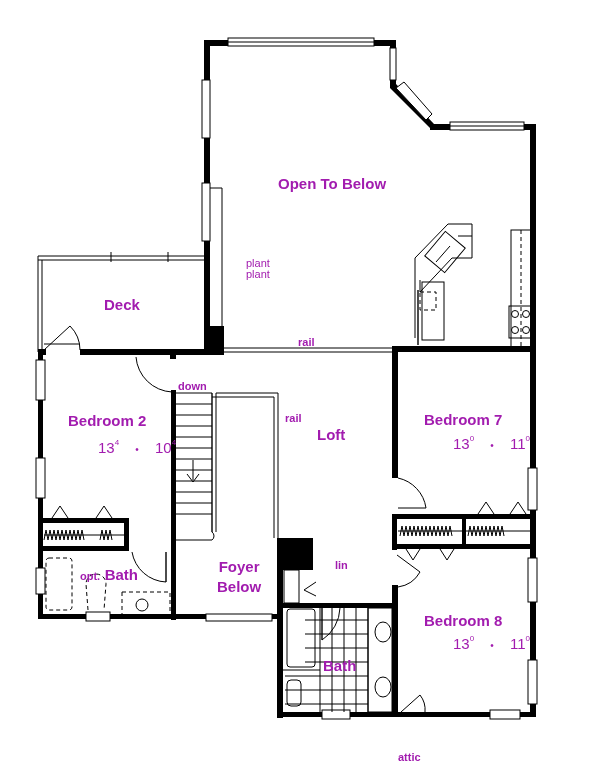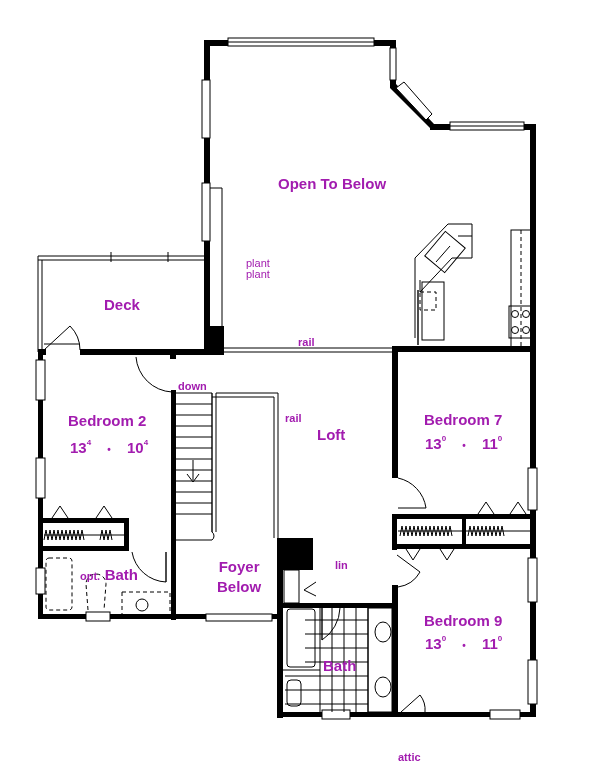--- a/index.html
+++ b/index.html
@@ -5,21 +5,21 @@
   html, body { margin: 0; padding: 0; background: #ffffff; }
   body { width: 600px; height: 761px; overflow: hidden; position: relative; font-family: "Liberation Sans", sans-serif; }
   #plan { position: absolute; left: 0; top: 0; width: 600px; height: 761px; }
   .wall { fill: #000; }
   .thin { stroke: #000; stroke-width: 1; fill: none; }
   .thin2 { stroke: #000; stroke-width: 1.4; fill: none; }
   .dash { stroke: #000; stroke-width: 1; fill: none; stroke-dasharray: 4 3; }
   .win { fill: #fff; stroke: #000; stroke-width: 1; }
   .lbl { position: absolute; color: #a21caf; white-space: nowrap; line-height: 1; }
   .room { font-weight: bold; font-size: 15px; }
-  .dim { font-weight: bold; font-size: 15px; }
+  .dim { font-weight: normal; font-size: 15px; margin-left: 28px; }
   .small { font-size: 11px; font-weight: bold; }
   sup { font-size: 8px; vertical-align: top; position: relative; top: -1px; }
 </style>
 </head>
 <body>
 
 <svg id="plan" viewBox="0 0 600 761" xmlns="http://www.w3.org/2000/svg">
 
   <g>
     <rect class="wall" x="204" y="40" width="6" height="310"></rect>
@@ -236,20 +236,20 @@
 </div>
 
 <div class="lbl" style="left:80px;top:567px;">
   <span class="small" style="font-size:11px;">opt.</span>
   <span class="room">Bath</span>
 </div>
 
 <div class="lbl small" style="left:287px;top:560px;margin-left:48px;">lin</div>
 <div class="lbl room" style="left:323px;top:658px;">Bath</div>
 
-<div class="lbl room" style="left:424px;top:613px;">Bedroom 9</div>
+<div class="lbl room" style="left:424px;top:613px;">Bedroom 8</div>
 <div class="lbl dim" style="left:425px;top:636px;">
   <span>13</span><sup>0</sup>
   <span style="margin:0 12px;font-size:10px;">•</span>
   <span>11</span><sup>0</sup>
 </div>
 
 <div class="lbl small" style="left:398px;top:712px;margin-top:40px;">attic</div>
 
 </body></html>

